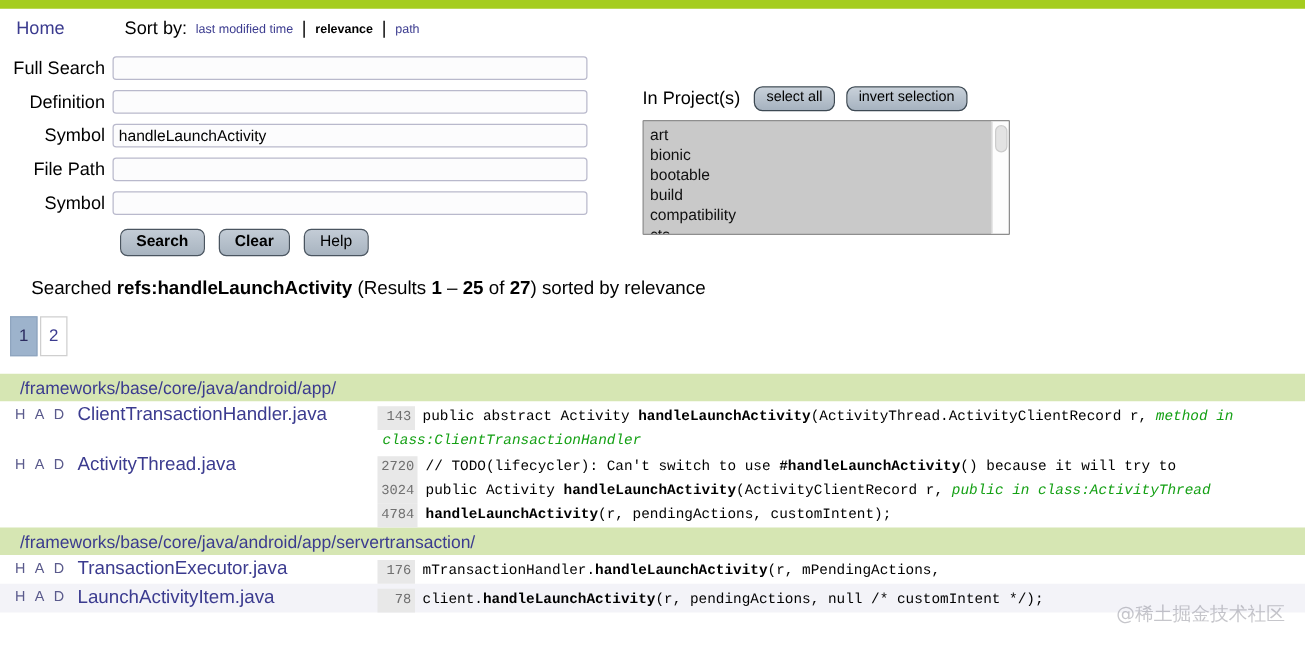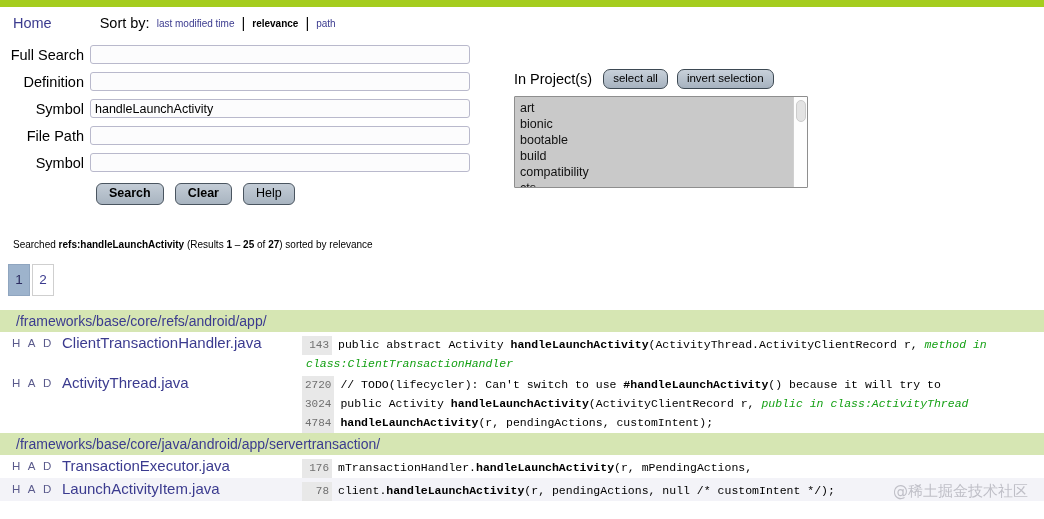--- a/index.html
+++ b/index.html
@@ -118,23 +118,23 @@
   .proj-thumb {
     position:absolute; top: 3px; left: 2px;
     width: 10px; height: 22px;
     border-radius: 5px;
     background: #e3e3e3;
     border: 1px solid #cccccc;
   }
 
   
   .summary {
-    padding-left: 13px;
-    margin-top: 34px;
-    font-size: 10px;
+    padding-left: 25px;
+    margin-top: 17px;
+    font-size: 15px;
     color:#000;
   }
   .summary b { font-weight: bold; }
 
   
   .pager { display:flex; padding-left: 8px; margin-top: 14px; }
   .pg {
     width: 22px; height: 32px;
     display:flex; align-items:center; justify-content:center;
     font-size: 13.5px;
@@ -306,21 +306,21 @@
   </div>
 
   <div class="pager">
     <a class="pg active" href="#">1</a>
     <a class="pg" href="#">2</a>
   </div>
 
   <div class="results">
 
     <div class="dir-row">
-      <a class="dir-link" href="#">/frameworks/base/core/refs/android/app/</a>
+      <a class="dir-link" href="#">/frameworks/base/core/java/android/app/</a>
     </div>
 
     <div class="res-row">
       <div class="hadcell">H A D</div>
       <div class="filecell">
         <a class="file-link" href="#">ClientTransactionHandler.java</a>
       </div>
       <div class="codecell">
         <div class="codeline"><span class="lnum">143</span><span>public abstract Activity </span><span class="hl">handleLaunchActivity</span><span>(ActivityThread.ActivityClientRecord r,</span><span class="meta">   method in</span></div>
         <div class="codeline contline"><span class="meta">class:ClientTransactionHandler</span></div>

